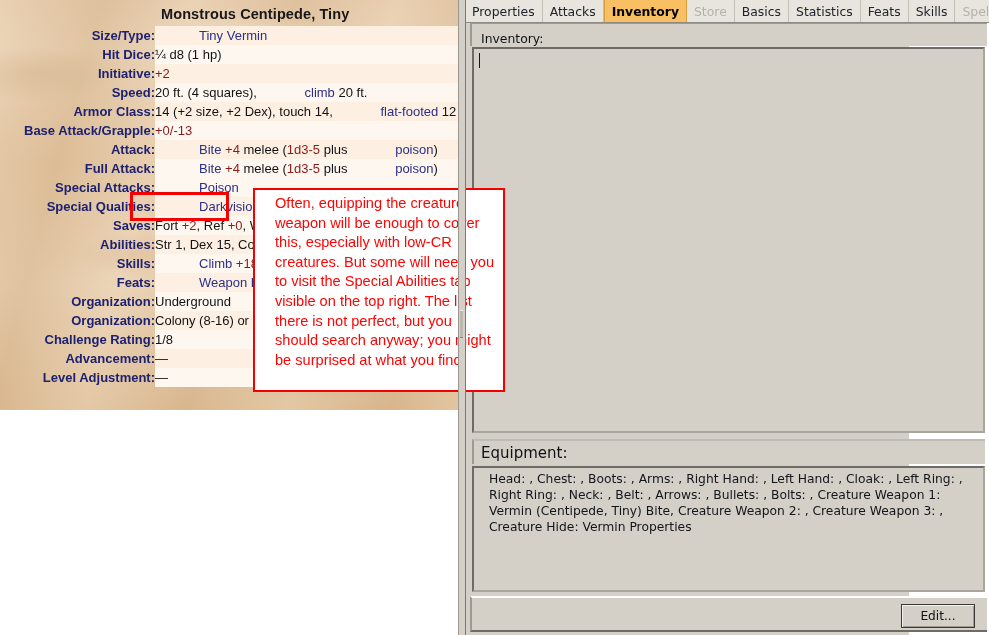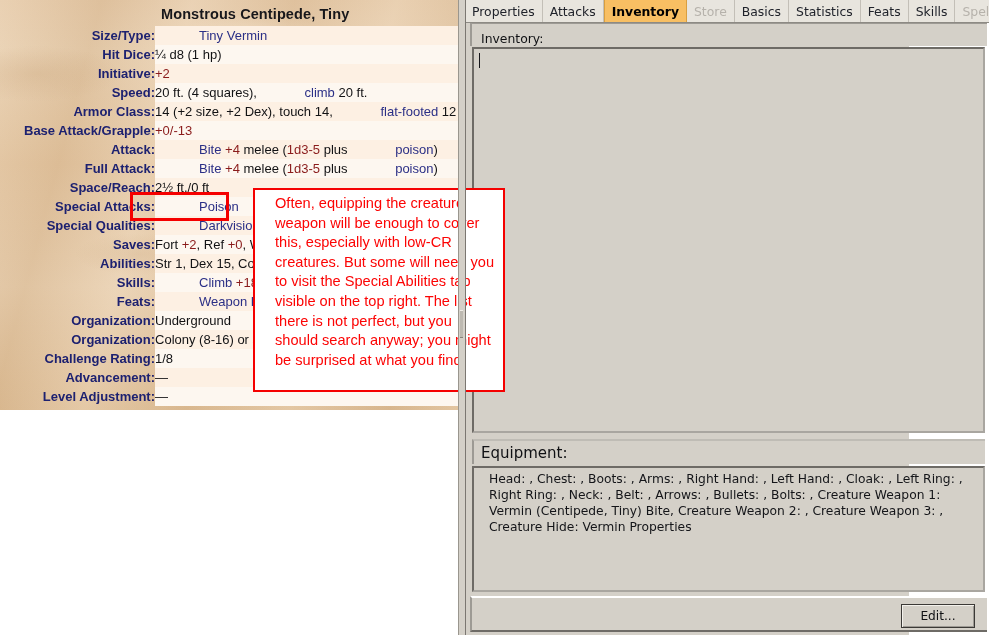--- a/index.html
+++ b/index.html
@@ -211,24 +211,20 @@
             <td class="sb-label">Base Attack/Grapple:</td>
             <td class="sb-value"><span class="num">+0/-13</span></td>
           </tr>
           <tr class="odd">
             <td class="sb-label">Attack:</td>
             <td class="sb-value"><span class="lk">Bite</span><span class="num"> +4</span><span class="dk"> melee (</span><span class="num">1d3-5</span><span class="dk"> plus </span><span class="lk">poison</span><span class="dk">)</span></td>
           </tr>
           <tr class="even">
             <td class="sb-label">Full Attack:</td>
             <td class="sb-value"><span class="lk">Bite</span><span class="num"> +4</span><span class="dk"> melee (</span><span class="num">1d3-5</span><span class="dk"> plus </span><span class="lk">poison</span><span class="dk">)</span></td>
-          </tr>
-          <tr class="odd">
-            <td class="sb-label">Space/Reach:</td>
-            <td class="sb-value"><span class="dk">2½ ft./0 ft</span></td>
           </tr>
           <tr class="even">
             <td class="sb-label">Special Attacks:</td>
             <td class="sb-value"><span class="lk">Poison</span></td>
           </tr>
           <tr class="odd">
             <td class="sb-label">Special Qualities:</td>
             <td class="sb-value"><span class="lk">Darkvision</span><span class="dk"> 60 ft., vermin traits</span></td>
           </tr>
           <tr class="even">

